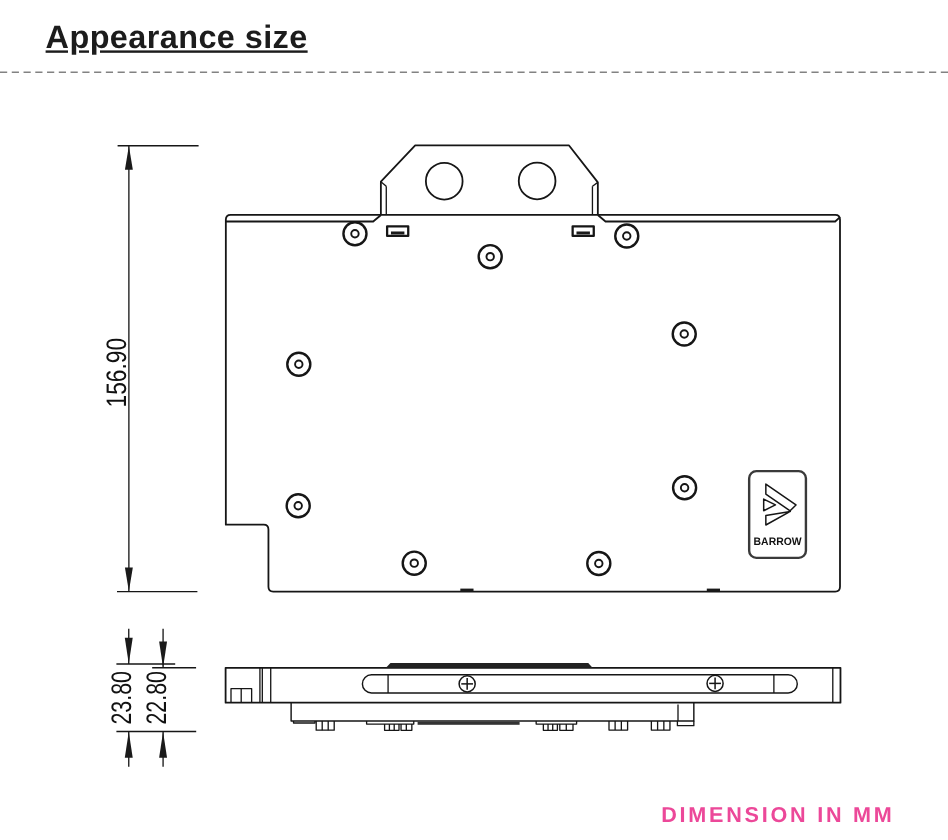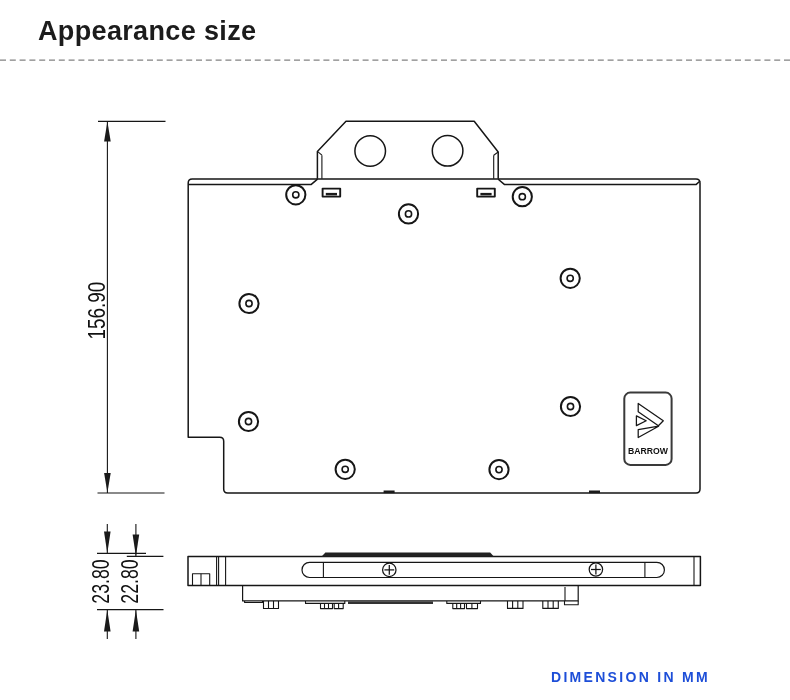--- a/index.html
+++ b/index.html
@@ -1,27 +1,27 @@
 <!DOCTYPE html>
 <html><head>
 <meta charset="utf-8">
 <style>
 html,body{margin:0;padding:0;width:790px;height:700px;background:#ffffff;font-family:"Liberation Sans",sans-serif;overflow:hidden;}
 
 </style>
 </head>
 <body>
 
-<div style="filter:blur(0px);position:absolute;left:38px;top:16px;font-size:27px;font-weight:bold;color:#1c1c1c;letter-spacing:0.35px;">Appearance size</div>
+<div style="filter:blur(0px);position:absolute;left:38px;top:16px;font-size:27px;font-weight:bold;color:#1c1c1c;letter-spacing:0.35px;text-decoration:underline;">Appearance size</div>
 
 <svg style="position:absolute;left:0;top:0" width="790" height="64" viewBox="0 0 790 64">
     <line x1="0" y1="60.2" x2="790" y2="60.2" stroke="#828282" stroke-width="1.3" stroke-dasharray="6 3.8"></line>
   </svg>
 
-<div style="filter:blur(0px);position:absolute;left:551px;top:669px;font-size:14px;font-weight:bold;color:#1d4ed8;letter-spacing:2.3px;">DIMENSION IN MM</div>
+<div style="filter:blur(0px);position:absolute;left:551px;top:669px;font-size:18px;font-weight:bold;color:#ec4899;letter-spacing:2.3px;">DIMENSION IN MM</div>
 
 <svg style="position:absolute;left:0;top:0;filter:blur(0px)" width="790" height="700" viewBox="0 0 790 700">
 <g fill="none" stroke="#161616" stroke-width="1.5" stroke-linejoin="round" stroke-linecap="butt">
 
 <g>
 <line x1="98" y1="121.4" x2="165.5" y2="121.4" stroke-width="1.2"></line>
 <line x1="97.5" y1="493" x2="164.5" y2="493" stroke-width="1.2"></line>
 <line x1="107.4" y1="121.4" x2="107.4" y2="493" stroke-width="1.1"></line>
 <path d="M107.4,121.6 L104.1,141.5 L110.7,141.5 Z" fill="#1a1a1a" stroke="none"></path>
 <path d="M107.4,492.8 L104.1,472.9 L110.7,472.9 Z" fill="#1a1a1a" stroke="none"></path>

